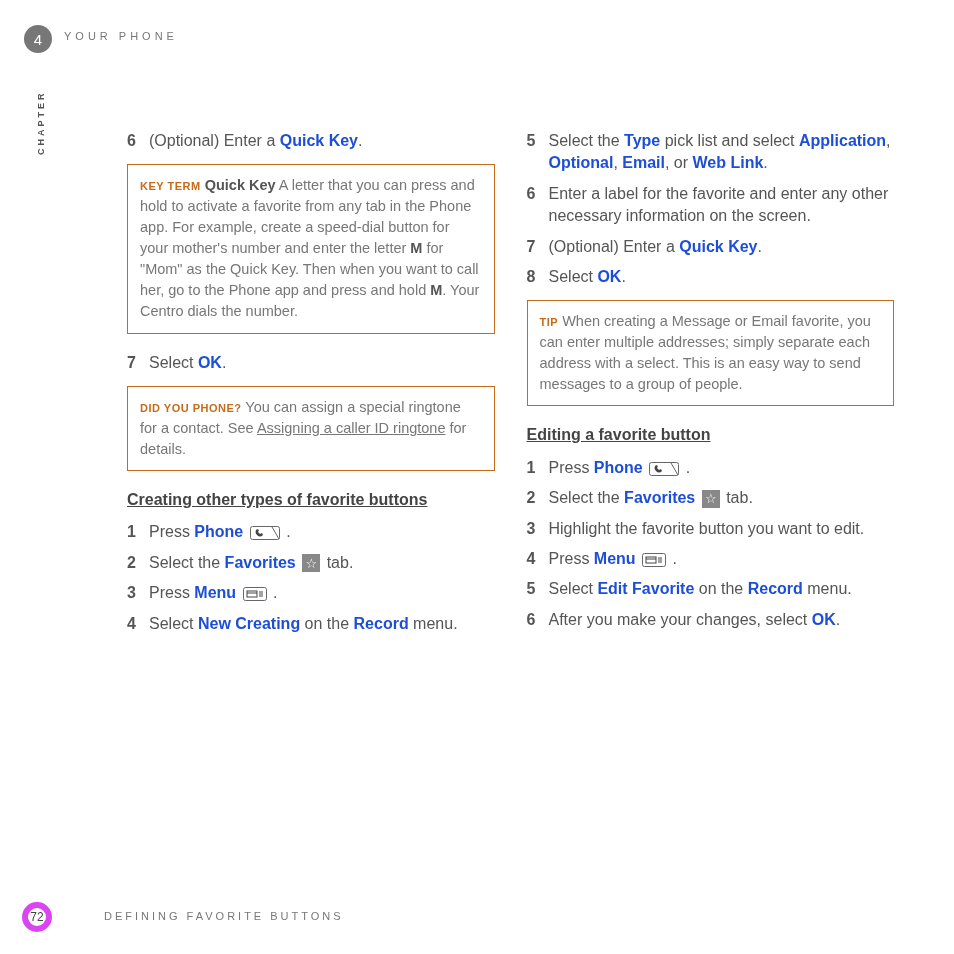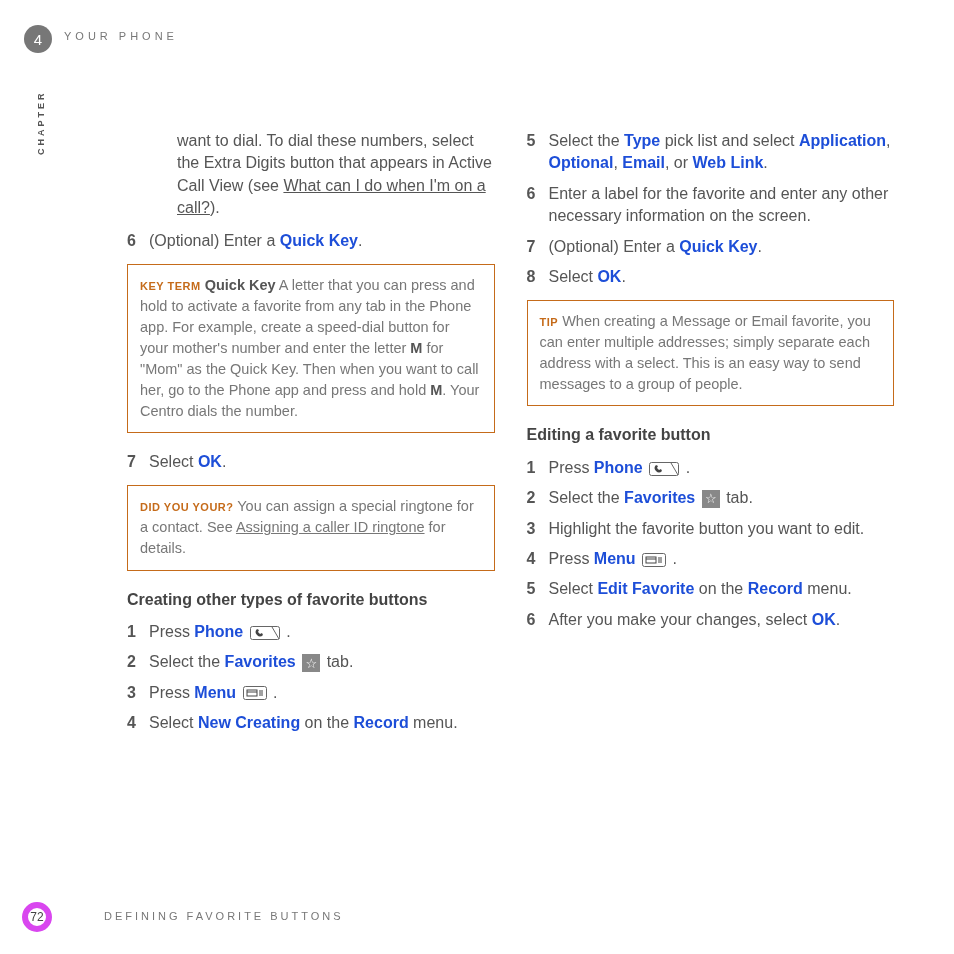--- a/index.html
+++ b/index.html
@@ -84,20 +84,21 @@
     font-weight: bold;
     font-size: 11px;
     letter-spacing: 0.5px;
   }
   .underline { text-decoration: underline; }
   .section-head {
     font-weight: bold;
     color: #444;
     margin-top: 12px;
     margin-bottom: 10px;
+    text-decoration: underline;
   }
   #footer {
     position: absolute;
     left: 22px;
     bottom: 22px;
     display: flex;
     align-items: center;
   }
   #page-num {
     width: 30px;
@@ -143,23 +144,20 @@
 </head>
 <body>
 
 <div id="chapter-circle">4</div>
 <div id="chapter-label">CHAPTER</div>
 <div id="header">YOUR PHONE</div>
 
 <div id="main">
 
   <div class="col">
-    <p style="padding-left:50px;">
-      <span>want to dial. To dial these numbers, select the Extra Digits button that appears in Active Call View (see </span><span class="underline">What can I do when I'm on a call?</span><span>).</span>
-    </p>
 
     <div class="step">
       <span class="step-num">6</span>
       <span class="step-text">
         <span>(Optional)  Enter a </span><b>Quick Key</b><span>.</span>
       </span>
     </div>
 
     <div class="callout">
       <span class="callout-label">KEY TERM</span>
@@ -167,21 +165,21 @@
     </div>
 
     <div class="step">
       <span class="step-num">7</span>
       <span class="step-text">
         <span>Select </span><b>OK</b><span>.</span>
       </span>
     </div>
 
     <div class="callout">
-      <span class="callout-label">DID YOU YOUR?</span><span>  You can assign a special ringtone for a contact. See </span><span class="underline">Assigning a caller ID ringtone</span><span> for details.</span>
+      <span class="callout-label">DID YOU PHONE?</span><span>  You can assign a special ringtone for a contact. See </span><span class="underline">Assigning a caller ID ringtone</span><span> for details.</span>
     </div>
 
     <div class="section-head">Creating other types of favorite buttons</div>
 
     <div class="step">
       <span class="step-num">1</span>
       <span class="step-text">
         <span>Press </span><b>Phone </b>
         <span class="icon phone-icon"><svg width="30" height="14">
               <rect x="0.5" y="0.5" width="29" height="13" rx="2" fill="#fff" stroke="#666"></rect>

